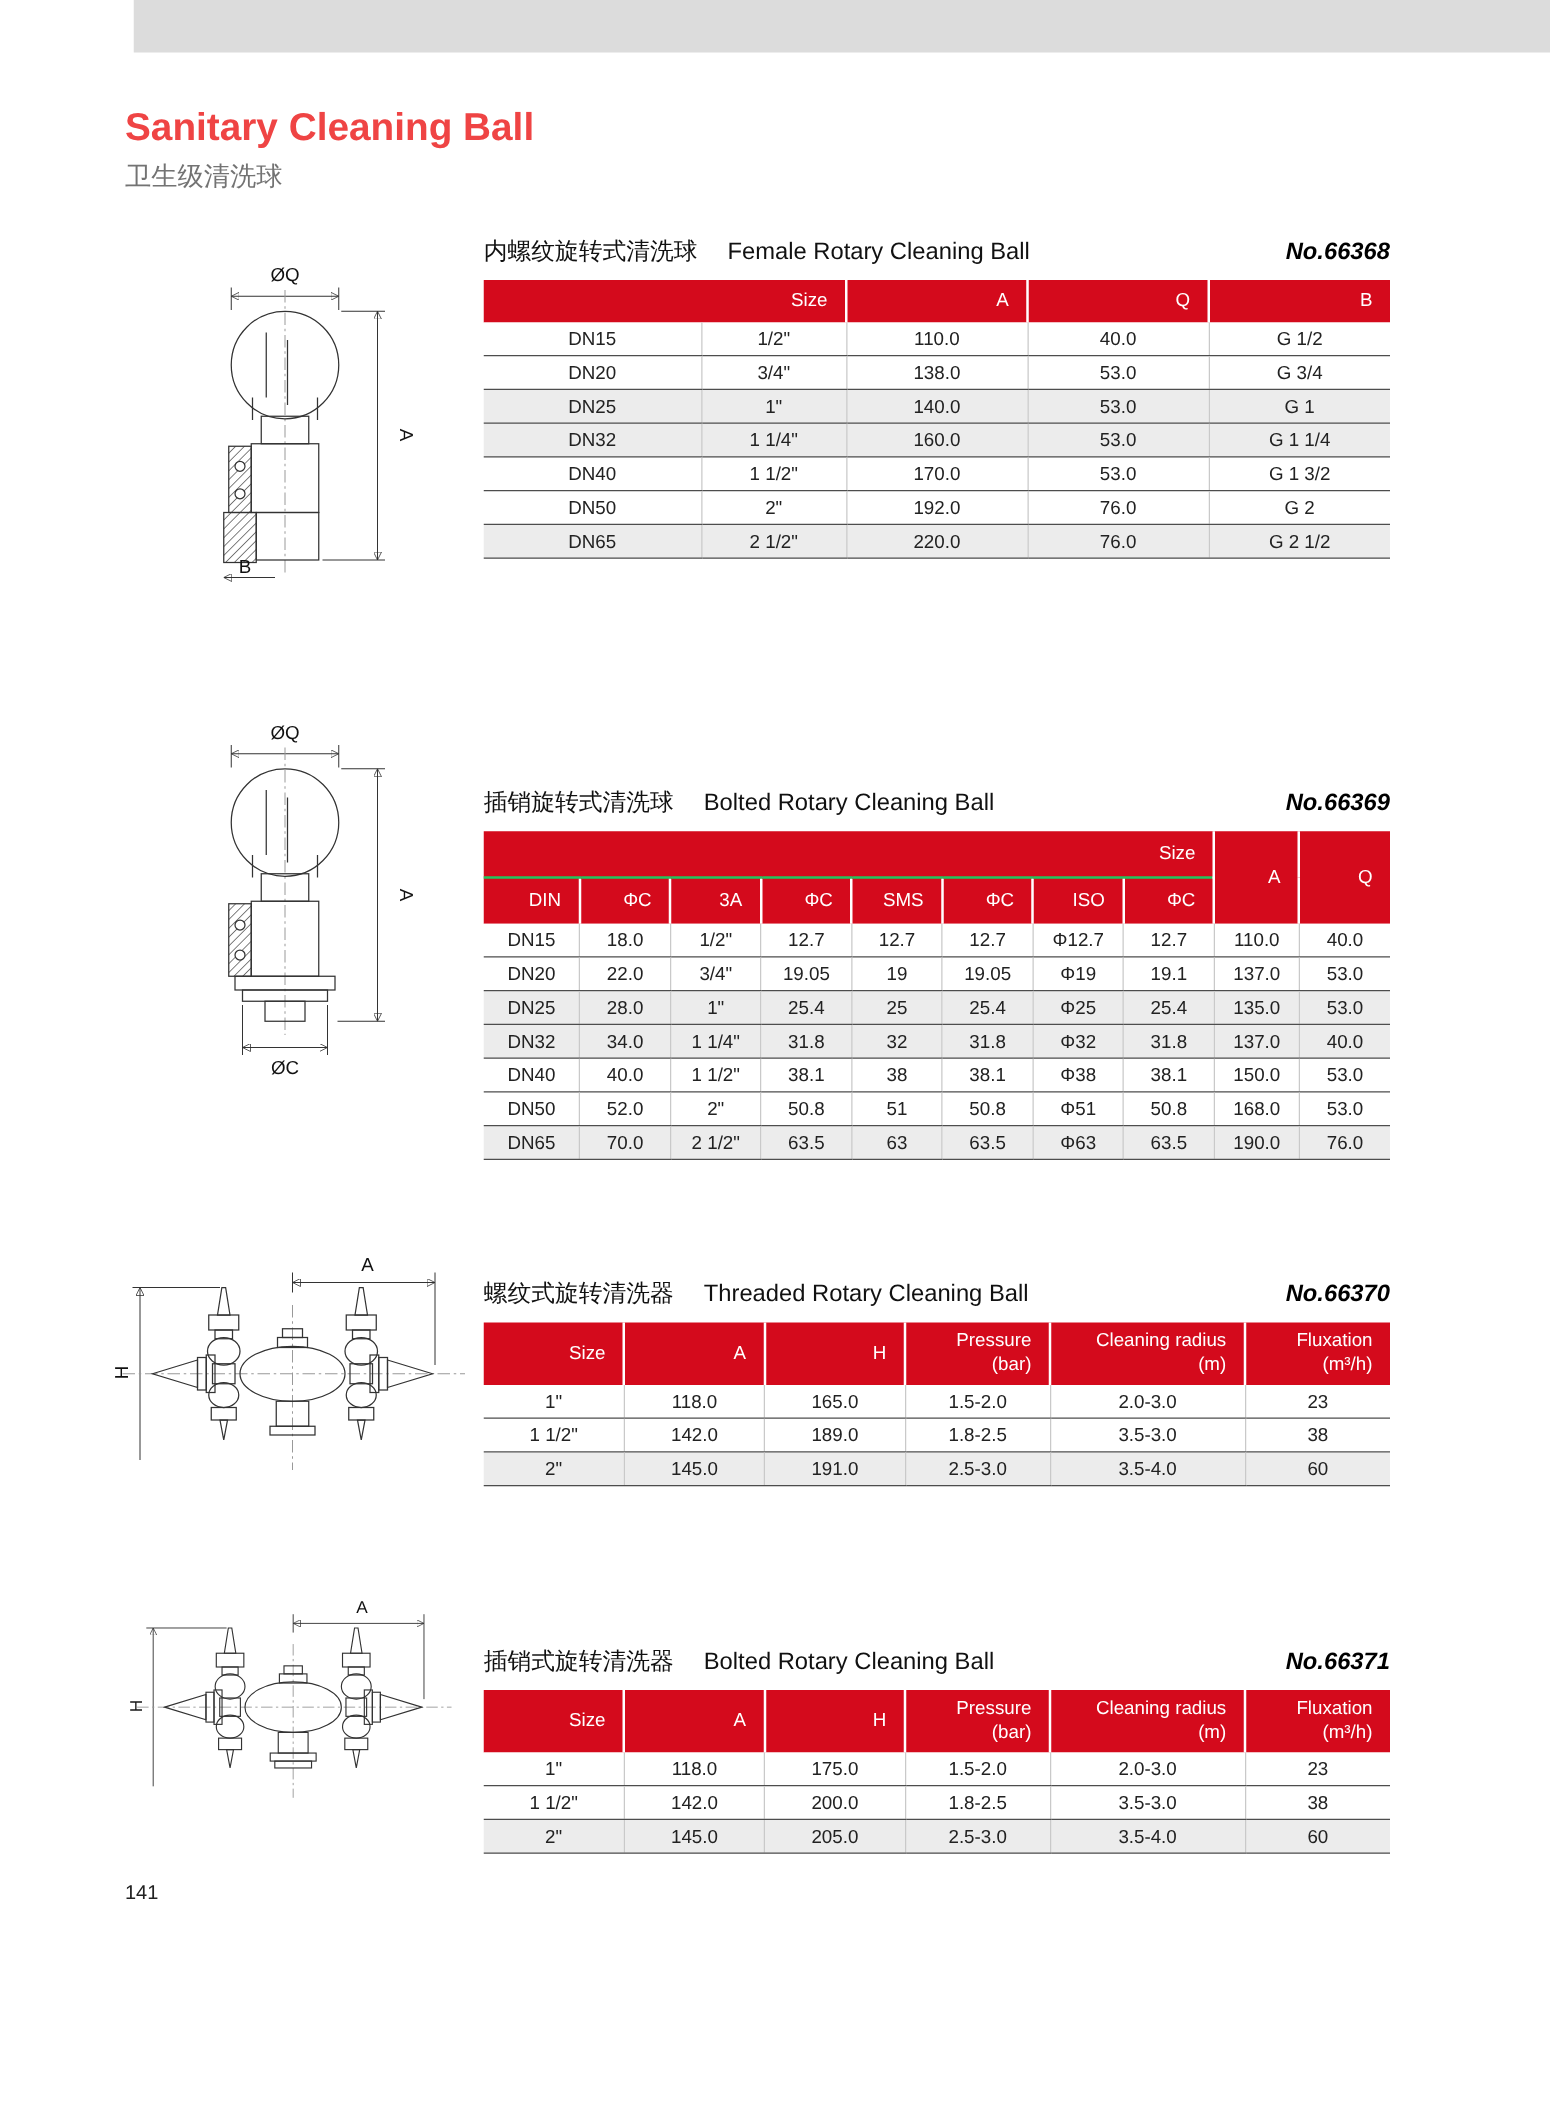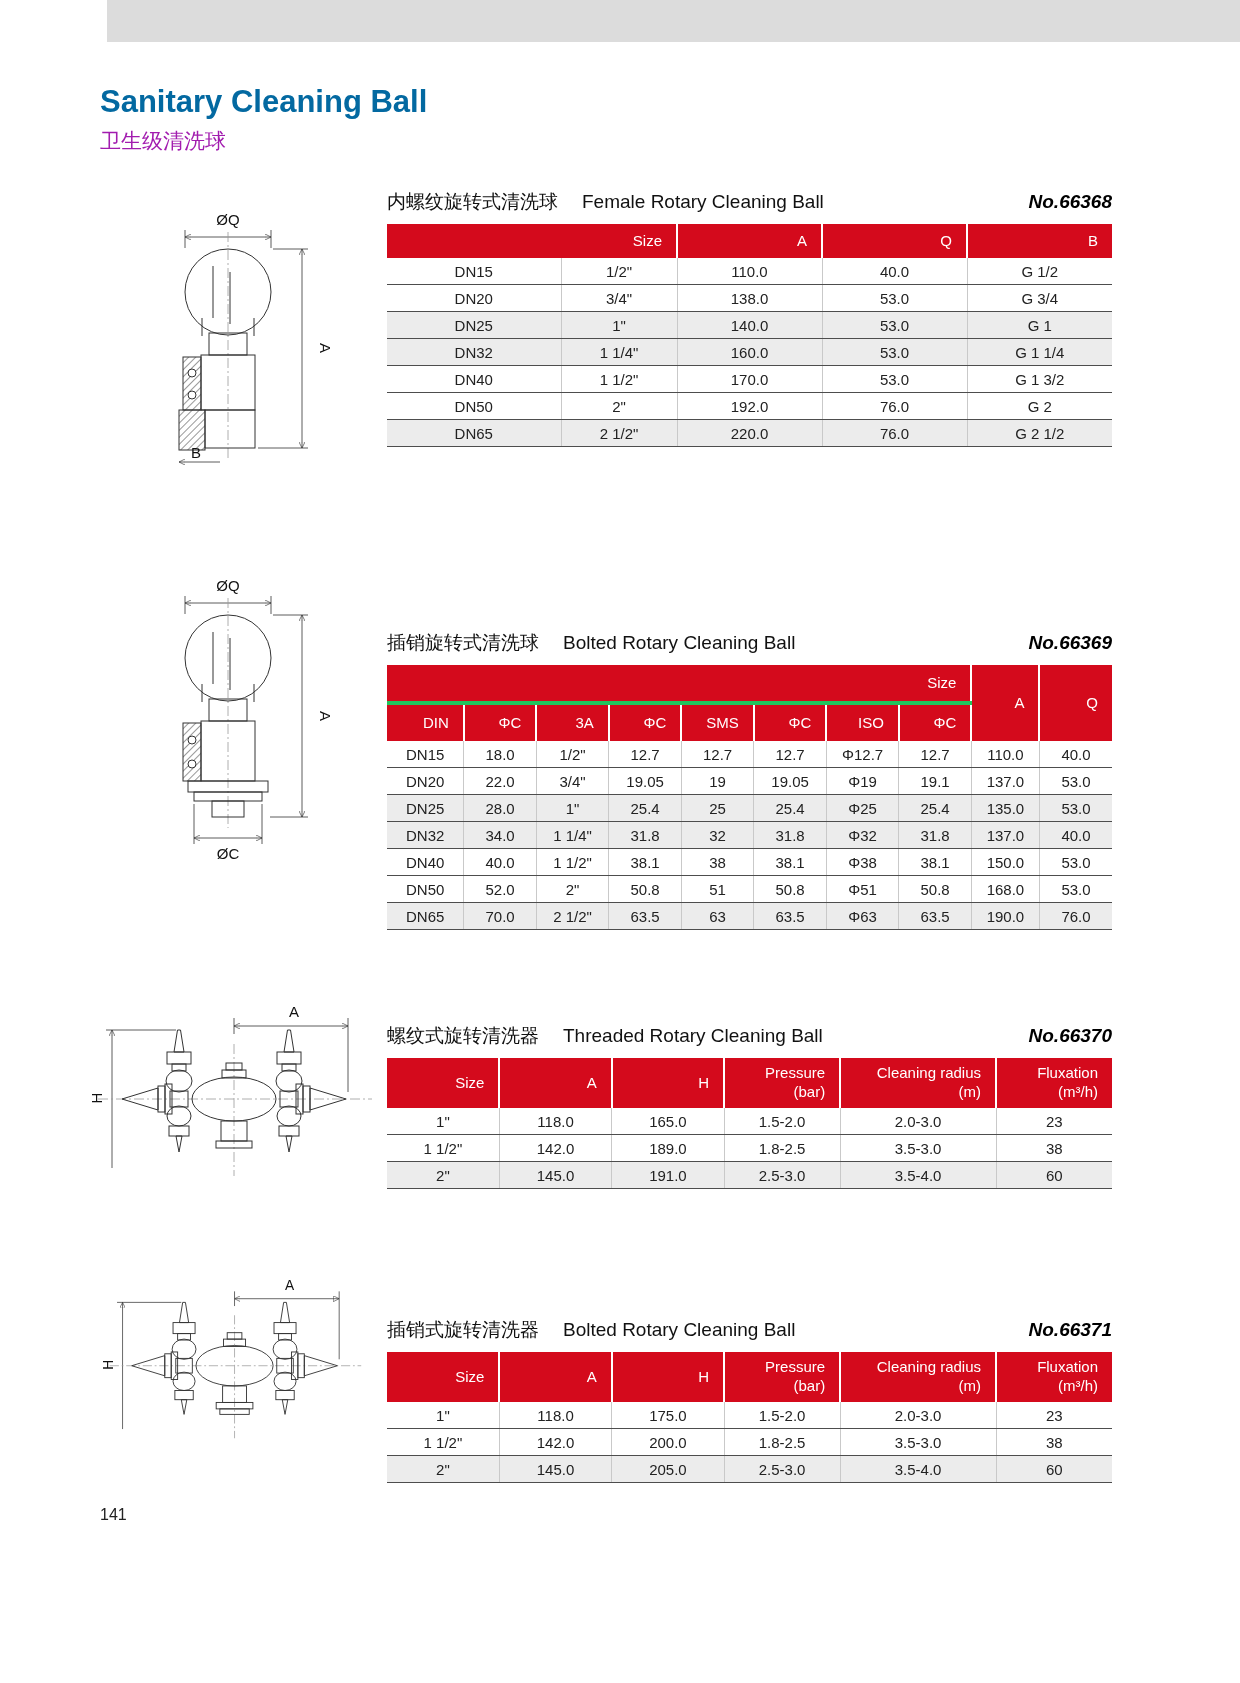--- a/index.html
+++ b/index.html
@@ -1,32 +1,32 @@
 <!DOCTYPE html>
 <html><head>
 <meta charset="utf-8">
 <style>
   html,body { margin:0; padding:0; background:#e9e9e9; }
   .page { position:relative; width:1240px; height:1683px; background:#ffffff; overflow:hidden;
           font-family:"Liberation Sans", sans-serif; color:#1a1a1a; }
   .topbar { position:absolute; left:107px; top:0; width:1133px; height:42px; background:#dcdcdc; }
 
   .titleblock { position:absolute; left:100px; top:84px; }
-  .titleblock h1 { margin:0; font-size:31px; font-weight:700; color:#0369a1; }
-  .titleblock .sub { margin-top:7px; font-size:21px; color:#a21caf; }
+  .titleblock h1 { margin:0; font-size:31px; font-weight:700; color:#ef4444; }
+  .titleblock .sub { margin-top:7px; font-size:21px; color:#737373; }
 
   .section { position:absolute; left:387px; width:725px; }
   .sec-head { display:flex; align-items:center; gap:24px; font-size:19px; color:#111; margin:0 0 11px 0; line-height:23px; }
   .sec-head .no { margin-left:auto; font-weight:700; color:#000;font-style:italic; }
 
   table.spec { border-collapse:collapse; width:725px; table-layout:fixed; font-size:15px; }
   table.spec th { background:#d40a1c; color:#fff; font-weight:400; text-align:right;
                   padding:3px 14px; border-left:2px solid #fff; white-space:pre-line; line-height:1.25; }
   table.spec th:first-child { border-left:none; }
-  table.spec thead tr + tr th { border-top:4px solid #22c55e; }
+  table.spec thead tr + tr th { border-top:2px solid #22c55e; }
   table.spec td { text-align:center; height:26px; padding:0 2px; color:#222;
                   border-bottom:1px solid #4d4d4d; border-left:1px solid #c9c9c9; background:#fff; }
   table.spec td:first-child { border-left:none; }
   table.spec tr.alt td { background:#ececec; }
   .h28 th { height:28px; }
   .h30 th { height:30px; }
   .hdr2 th { height:44px; }
   .t34 td { height:27px; }
 
   .drawing { position:absolute; }

